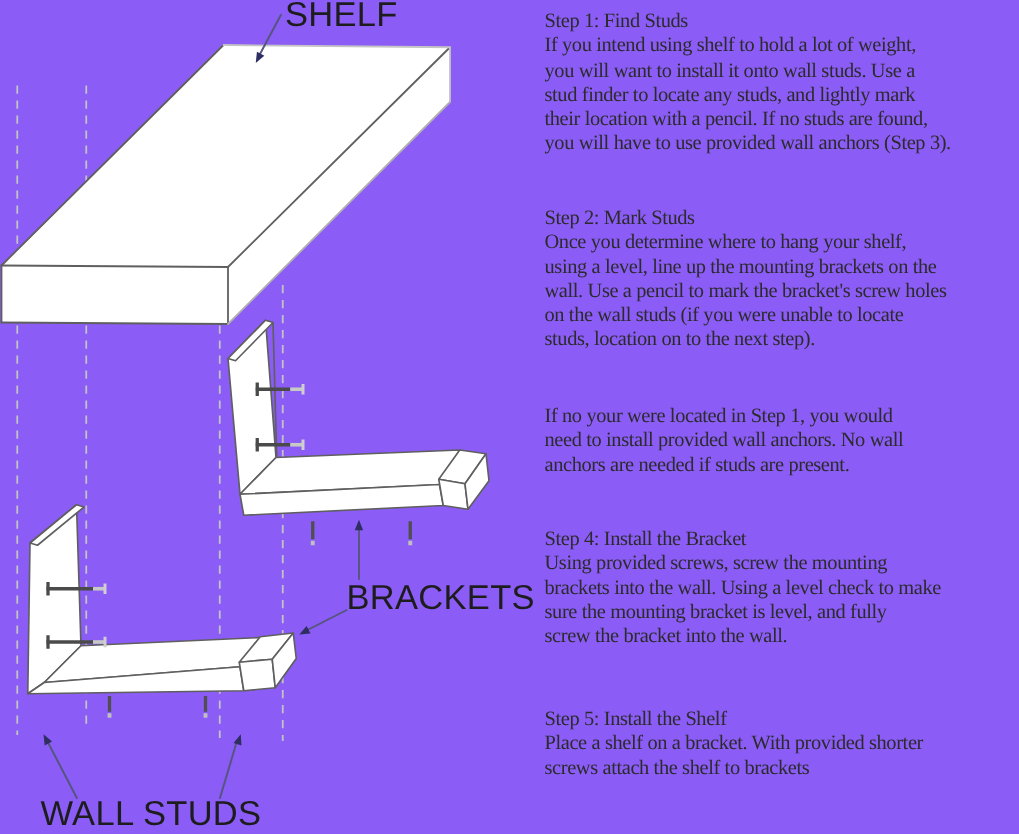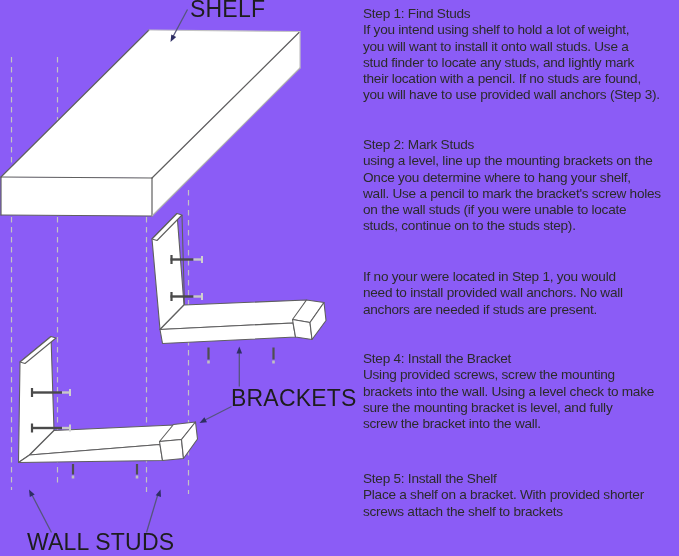--- a/index.html
+++ b/index.html
@@ -6,21 +6,21 @@
   .canvas{position:relative;width:679px;height:556px;background:#8b5cf6;overflow:hidden;
           font-family:"Liberation Sans",sans-serif;}
   .diagram-svg{position:absolute;left:0;top:0;}
   .diag-label{position:absolute;color:#1d1d1d;font-size:23px;line-height:23px;
               letter-spacing:0.2px;white-space:nowrap;}
   .lbl-shelf{left:190px;top:-2px;}
   .lbl-brackets{left:231px;top:387px;}
   .lbl-wallstuds{left:27px;top:531px;}
   .step{position:absolute;left:363px;width:316px;color:#2b2b2b;
         font-size:13.6px;line-height:16.3px;letter-spacing:-0.25px;}
-  .step div{white-space:nowrap;}
+  .step div{white-space:nowrap;font-family:Liberation Serif, serif;}
   .s1{top:6px}.s2{top:137px}.s3{top:269px}.s4{top:351px}.s5{top:471px}
 </style>
 </head>
 <body>
 
 <div class="canvas">
 
   <svg class="diagram-svg" width="360" height="556" viewBox="0 0 360 556">
 
     <g stroke="#c3c3c3" stroke-width="1.2" stroke-dasharray="5.5 4.5" fill="none">
@@ -132,25 +132,25 @@
     <div>Step 1: Find Studs</div>
     <div>If you intend using shelf to hold a lot of weight,</div>
     <div>you will want to install it onto wall studs. Use a</div>
     <div>stud finder to locate any studs, and lightly mark</div>
     <div>their location with a pencil. If no studs are found,</div>
     <div>you will have to use provided wall anchors (Step 3).</div>
   </div>
 
   <div class="step s2">
     <div>Step 2: Mark Studs</div>
+    <div>Once you determine where to hang your shelf,</div>
     <div>using a level, line up the mounting brackets on the</div>
-    <div>Once you determine where to hang your shelf,</div>
     <div>wall. Use a pencil to mark the bracket's screw holes</div>
     <div>on the wall studs (if you were unable to locate</div>
-    <div>studs, continue on to the studs step).</div>
+    <div>studs, location on to the next step).</div>
   </div>
 
   <div class="step s3">
     <div>If no your were located in Step 1, you would</div>
     <div>need to install provided wall anchors. No wall</div>
     <div>anchors are needed if studs are present.</div>
   </div>
 
   <div class="step s4">
     <div>Step 4: Install the Bracket</div>

